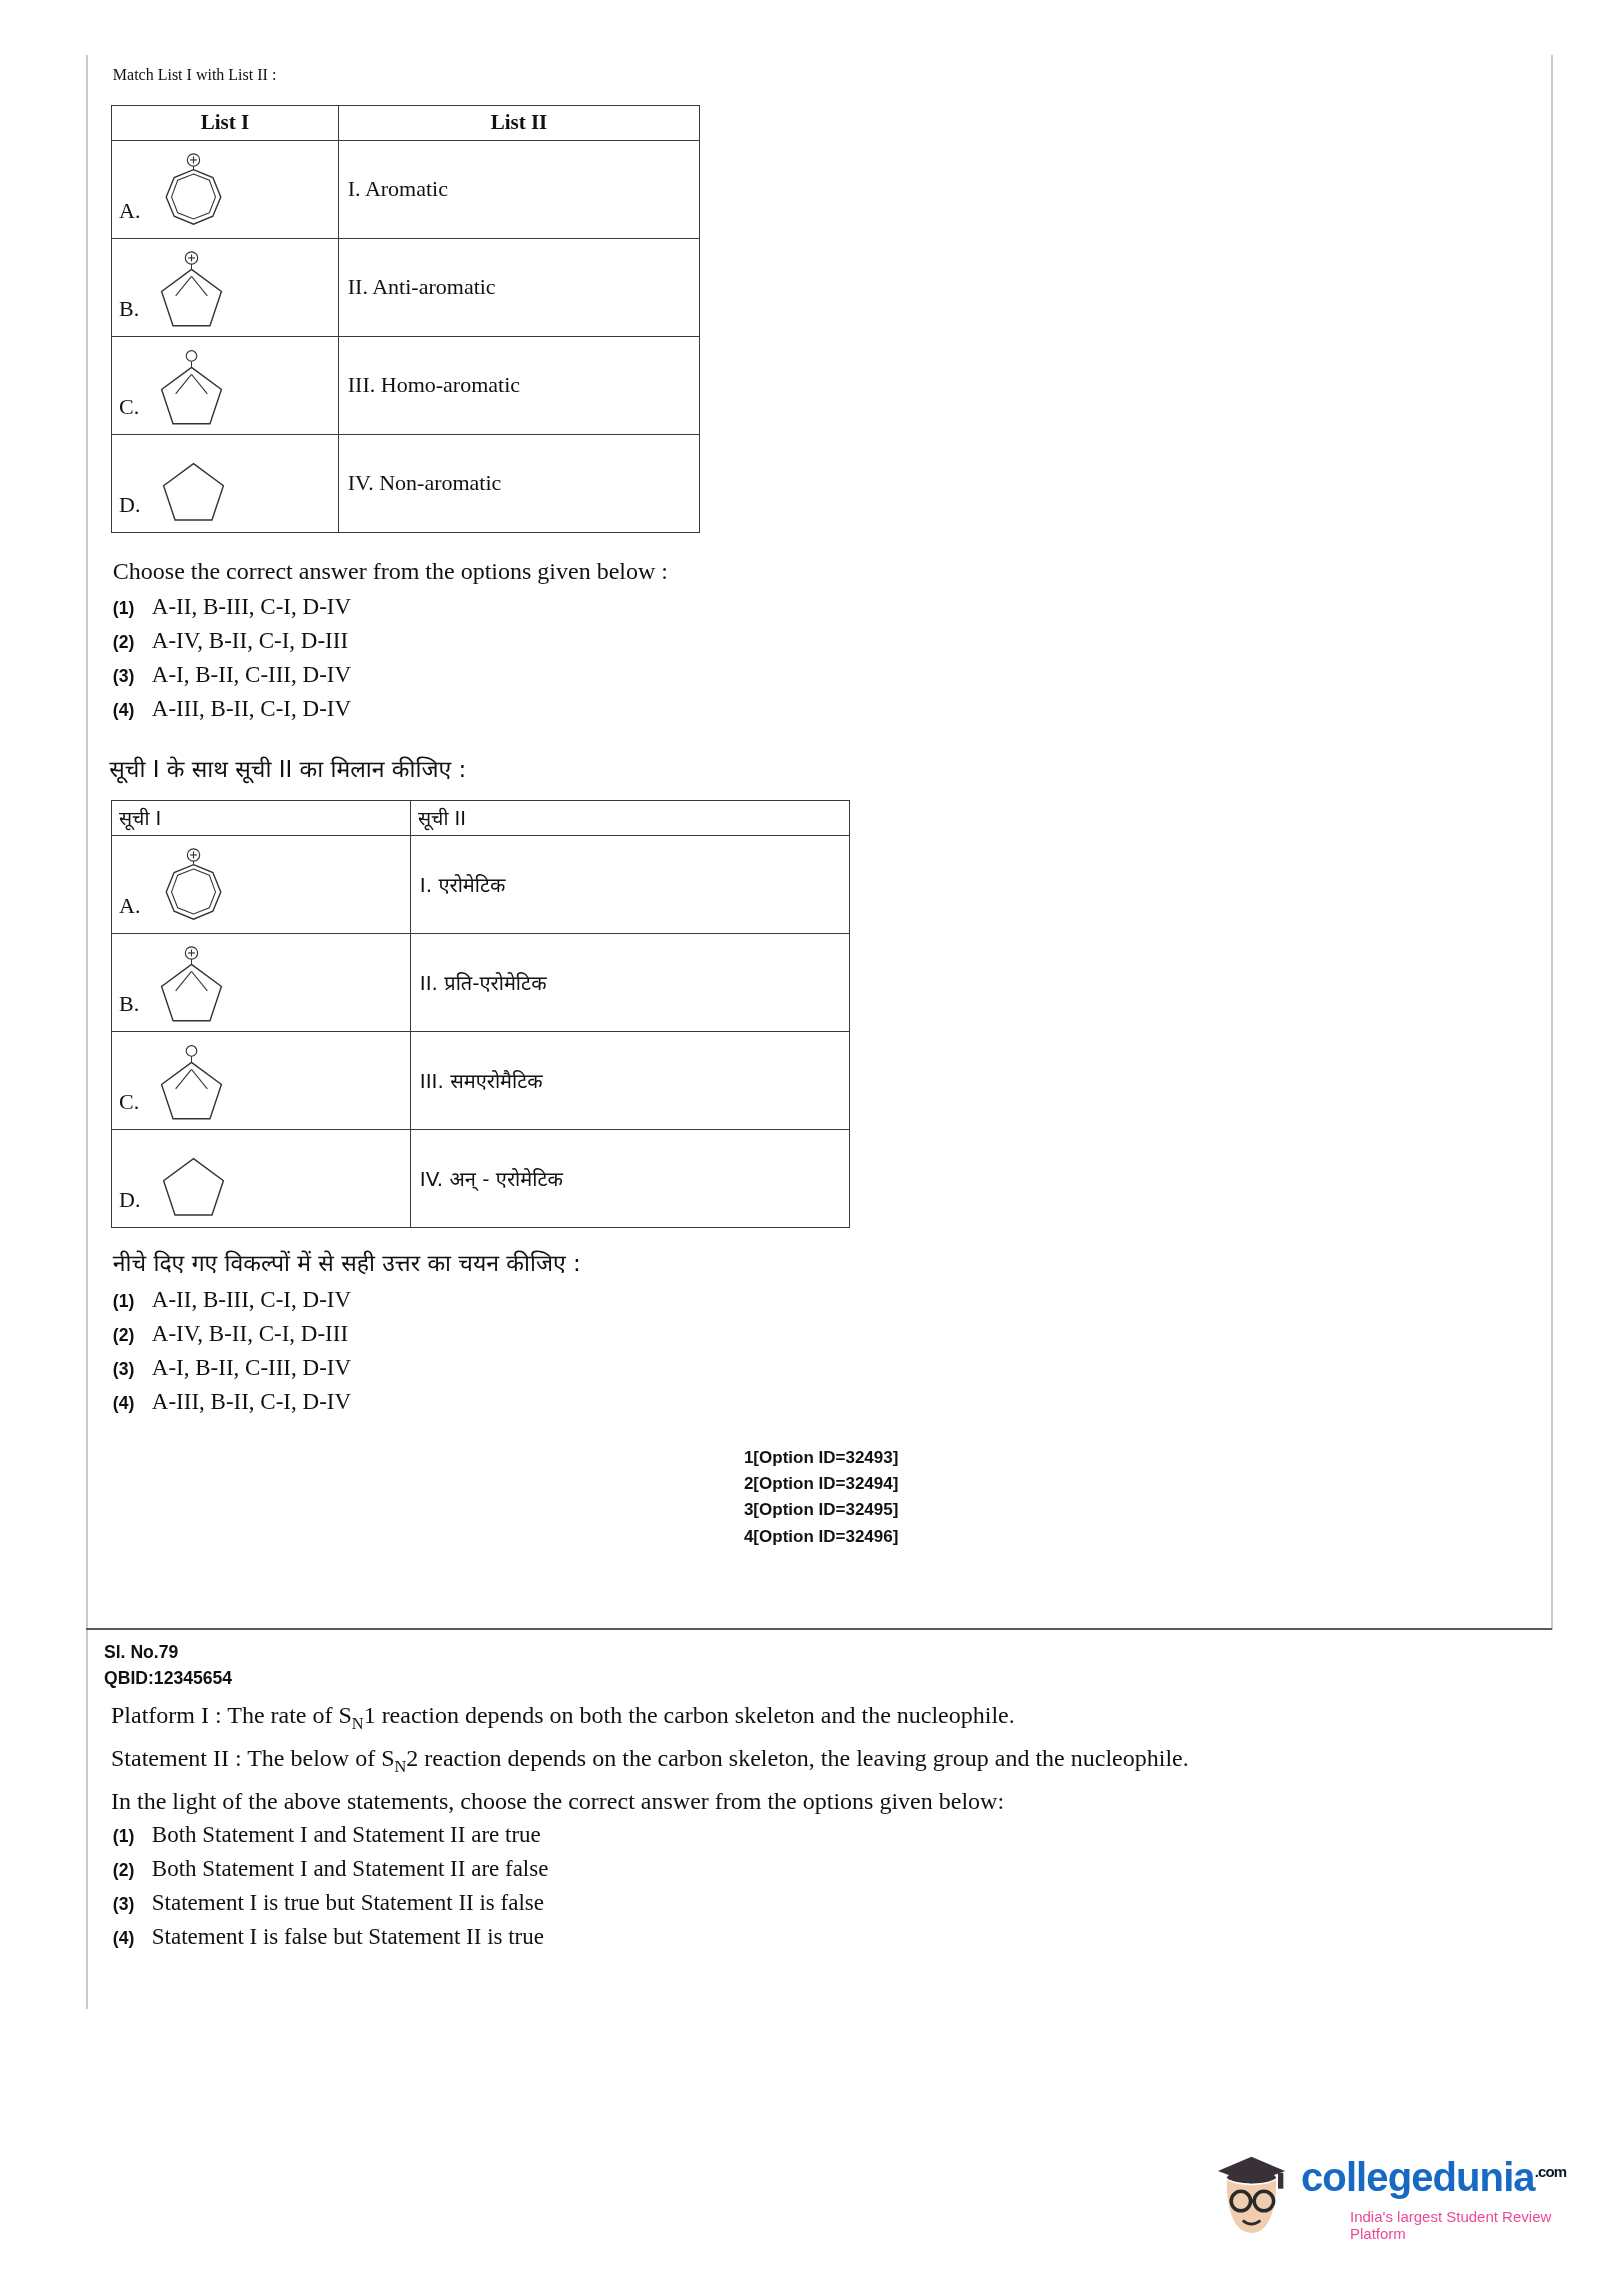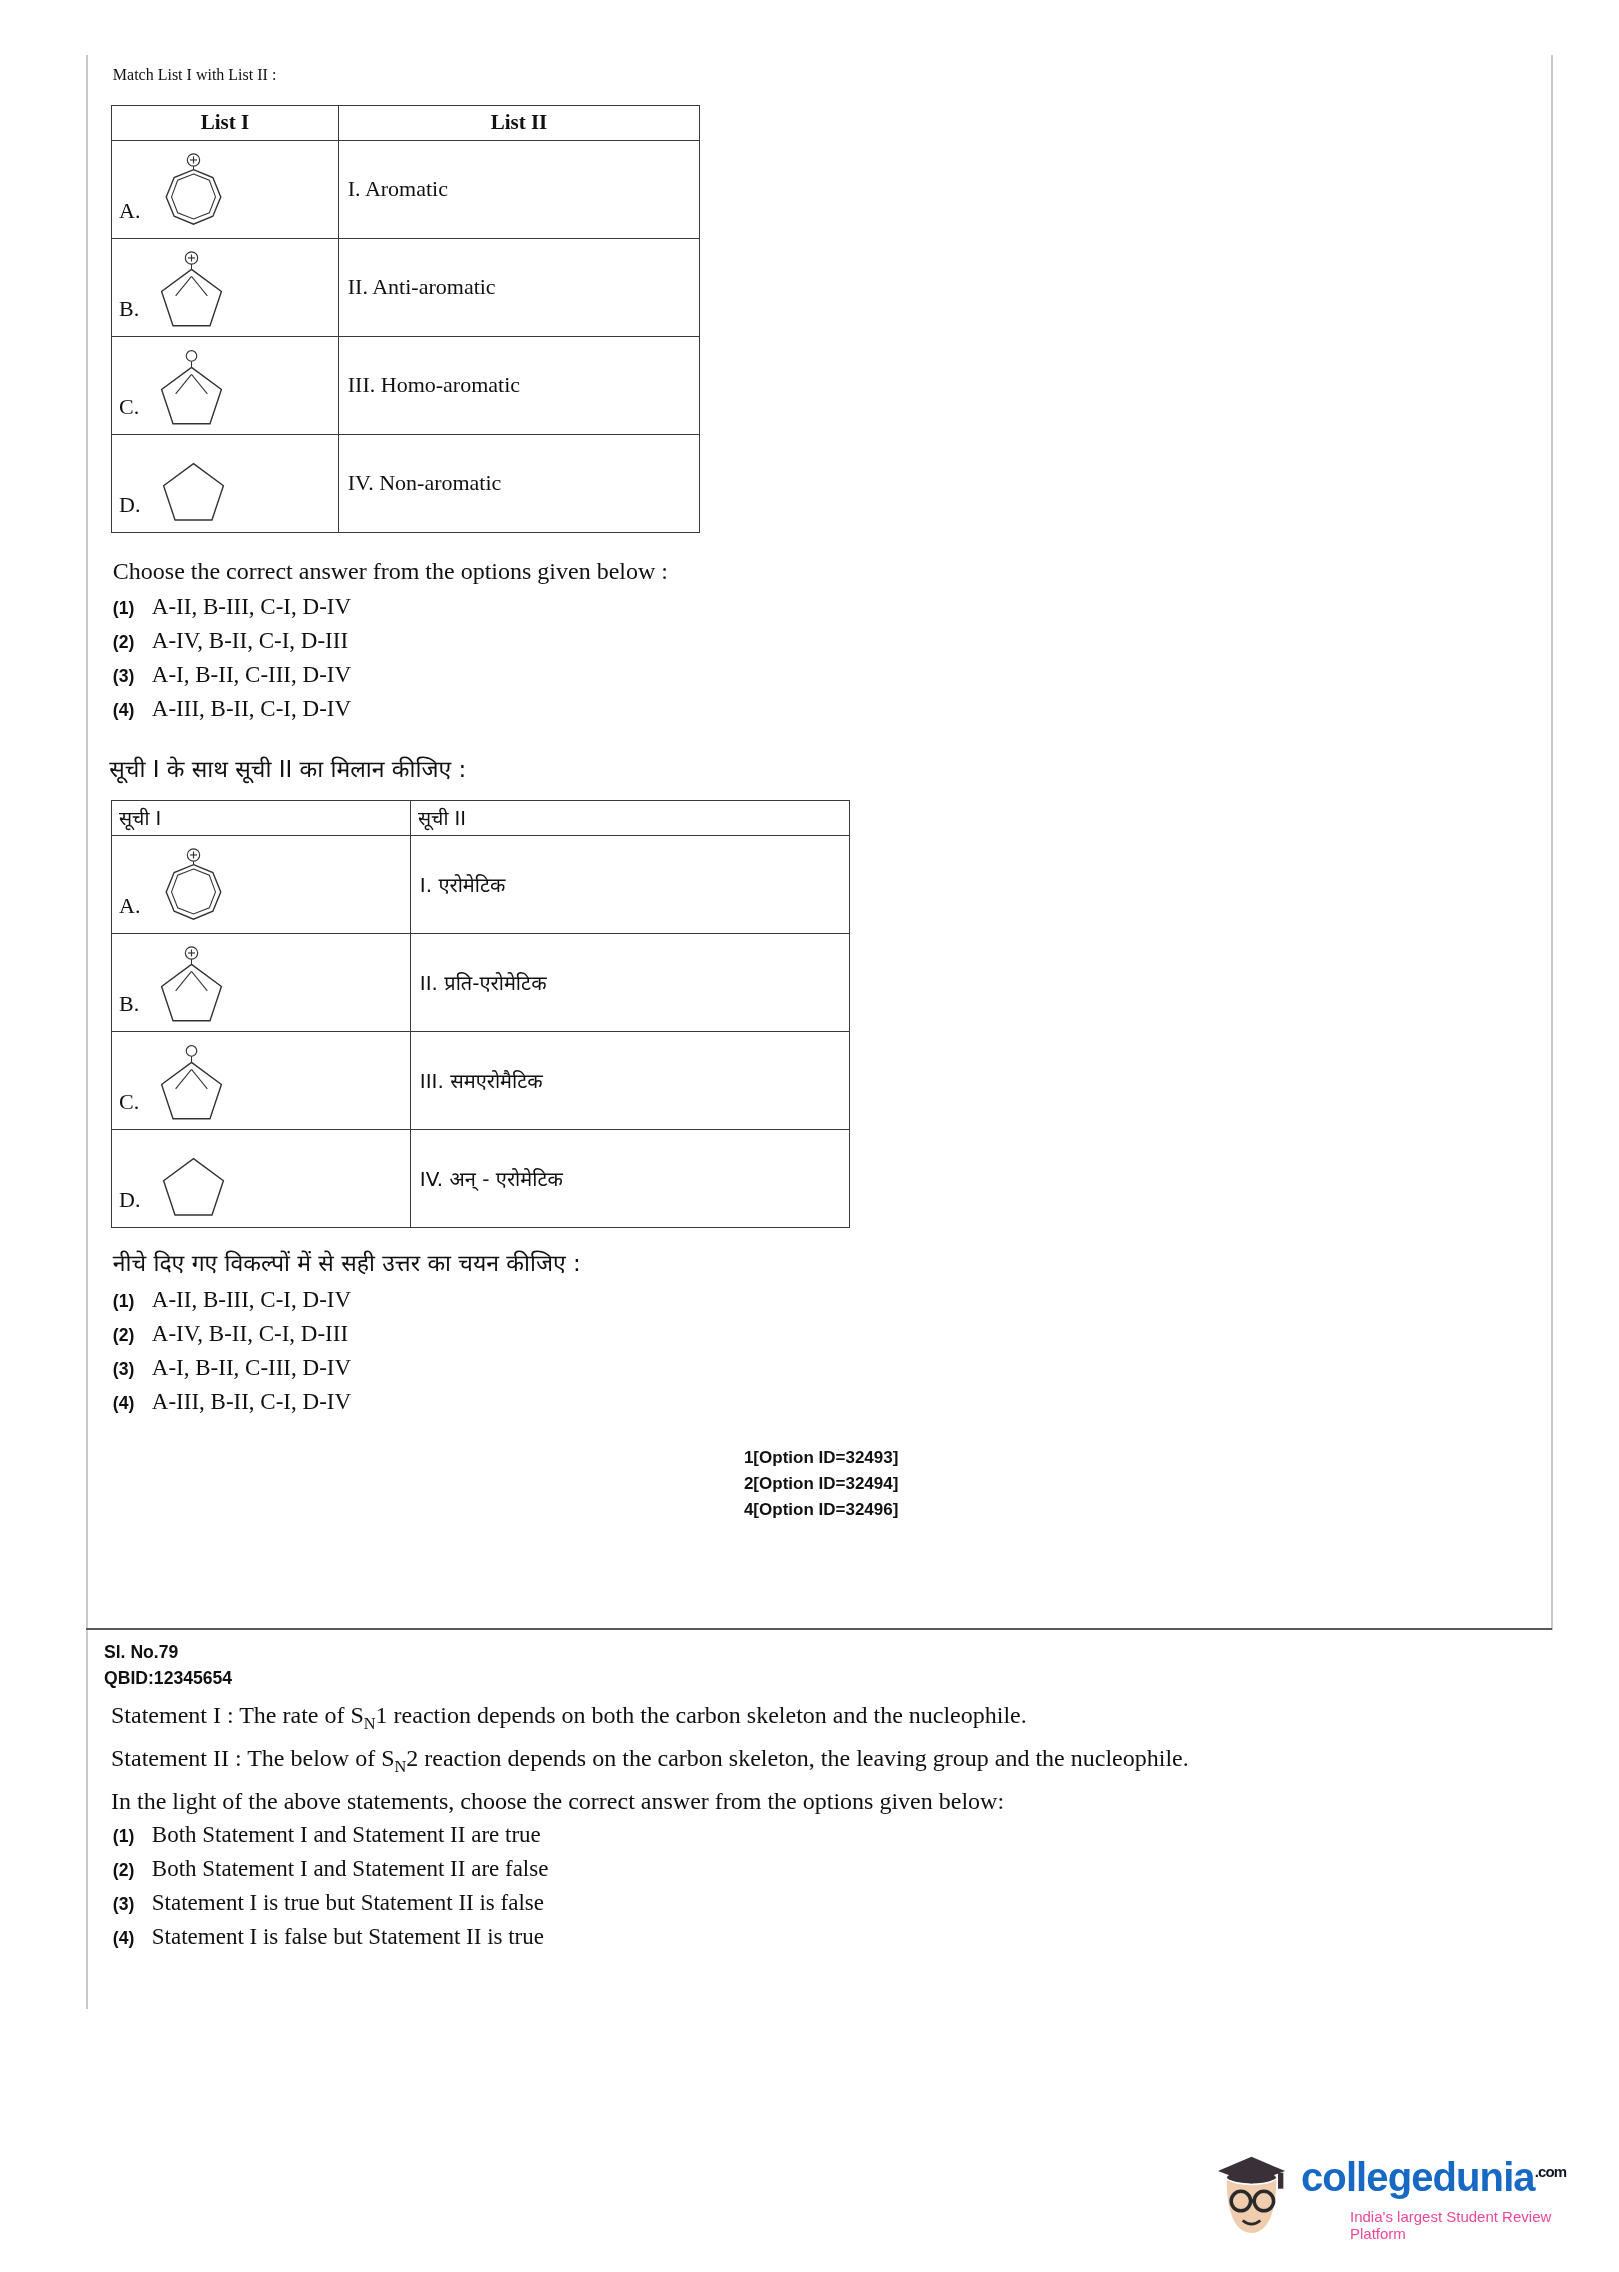--- a/index.html
+++ b/index.html
@@ -458,31 +458,32 @@
       </li>
       <li>
         <span class="num">(4)</span>
         <span>A-III, B-II, C-I, D-IV</span>
       </li>
     </ul>
 
     <div class="optids">
       <div>1[Option ID=32493]</div>
       <div>2[Option ID=32494]</div>
+      <div>3[Option ID=32495]</div>
       <div>4[Option ID=32496]</div>
     </div>
   </div>
 
   <div class="q-block">
     <div class="q-meta">
       <div>Sl. No.79</div>
       <div>QBID:12345654</div>
     </div>
     <p class="q-line">
-      <span>Statement I : The rate of S</span><sub class="sn">N</sub><span>1 reaction depends on both the carbon skeleton and the nucleophile.</span>
+      <span>Platform I : The rate of S</span><sub class="sn">N</sub><span>1 reaction depends on both the carbon skeleton and the nucleophile.</span>
     </p>
     <p class="q-line">
       <span>Statement II : The below of S</span><sub class="sn">N</sub><span>2 reaction depends on the carbon skeleton, the leaving group and the nucleophile.</span>
     </p>
     <p class="q-line">In the light of the above statements, choose the correct answer from the options given below:</p>
 
     <ul class="opts q-opts">
       <li>
         <span class="num">(1)</span>
         <span>Both Statement I and Statement II are true</span>

